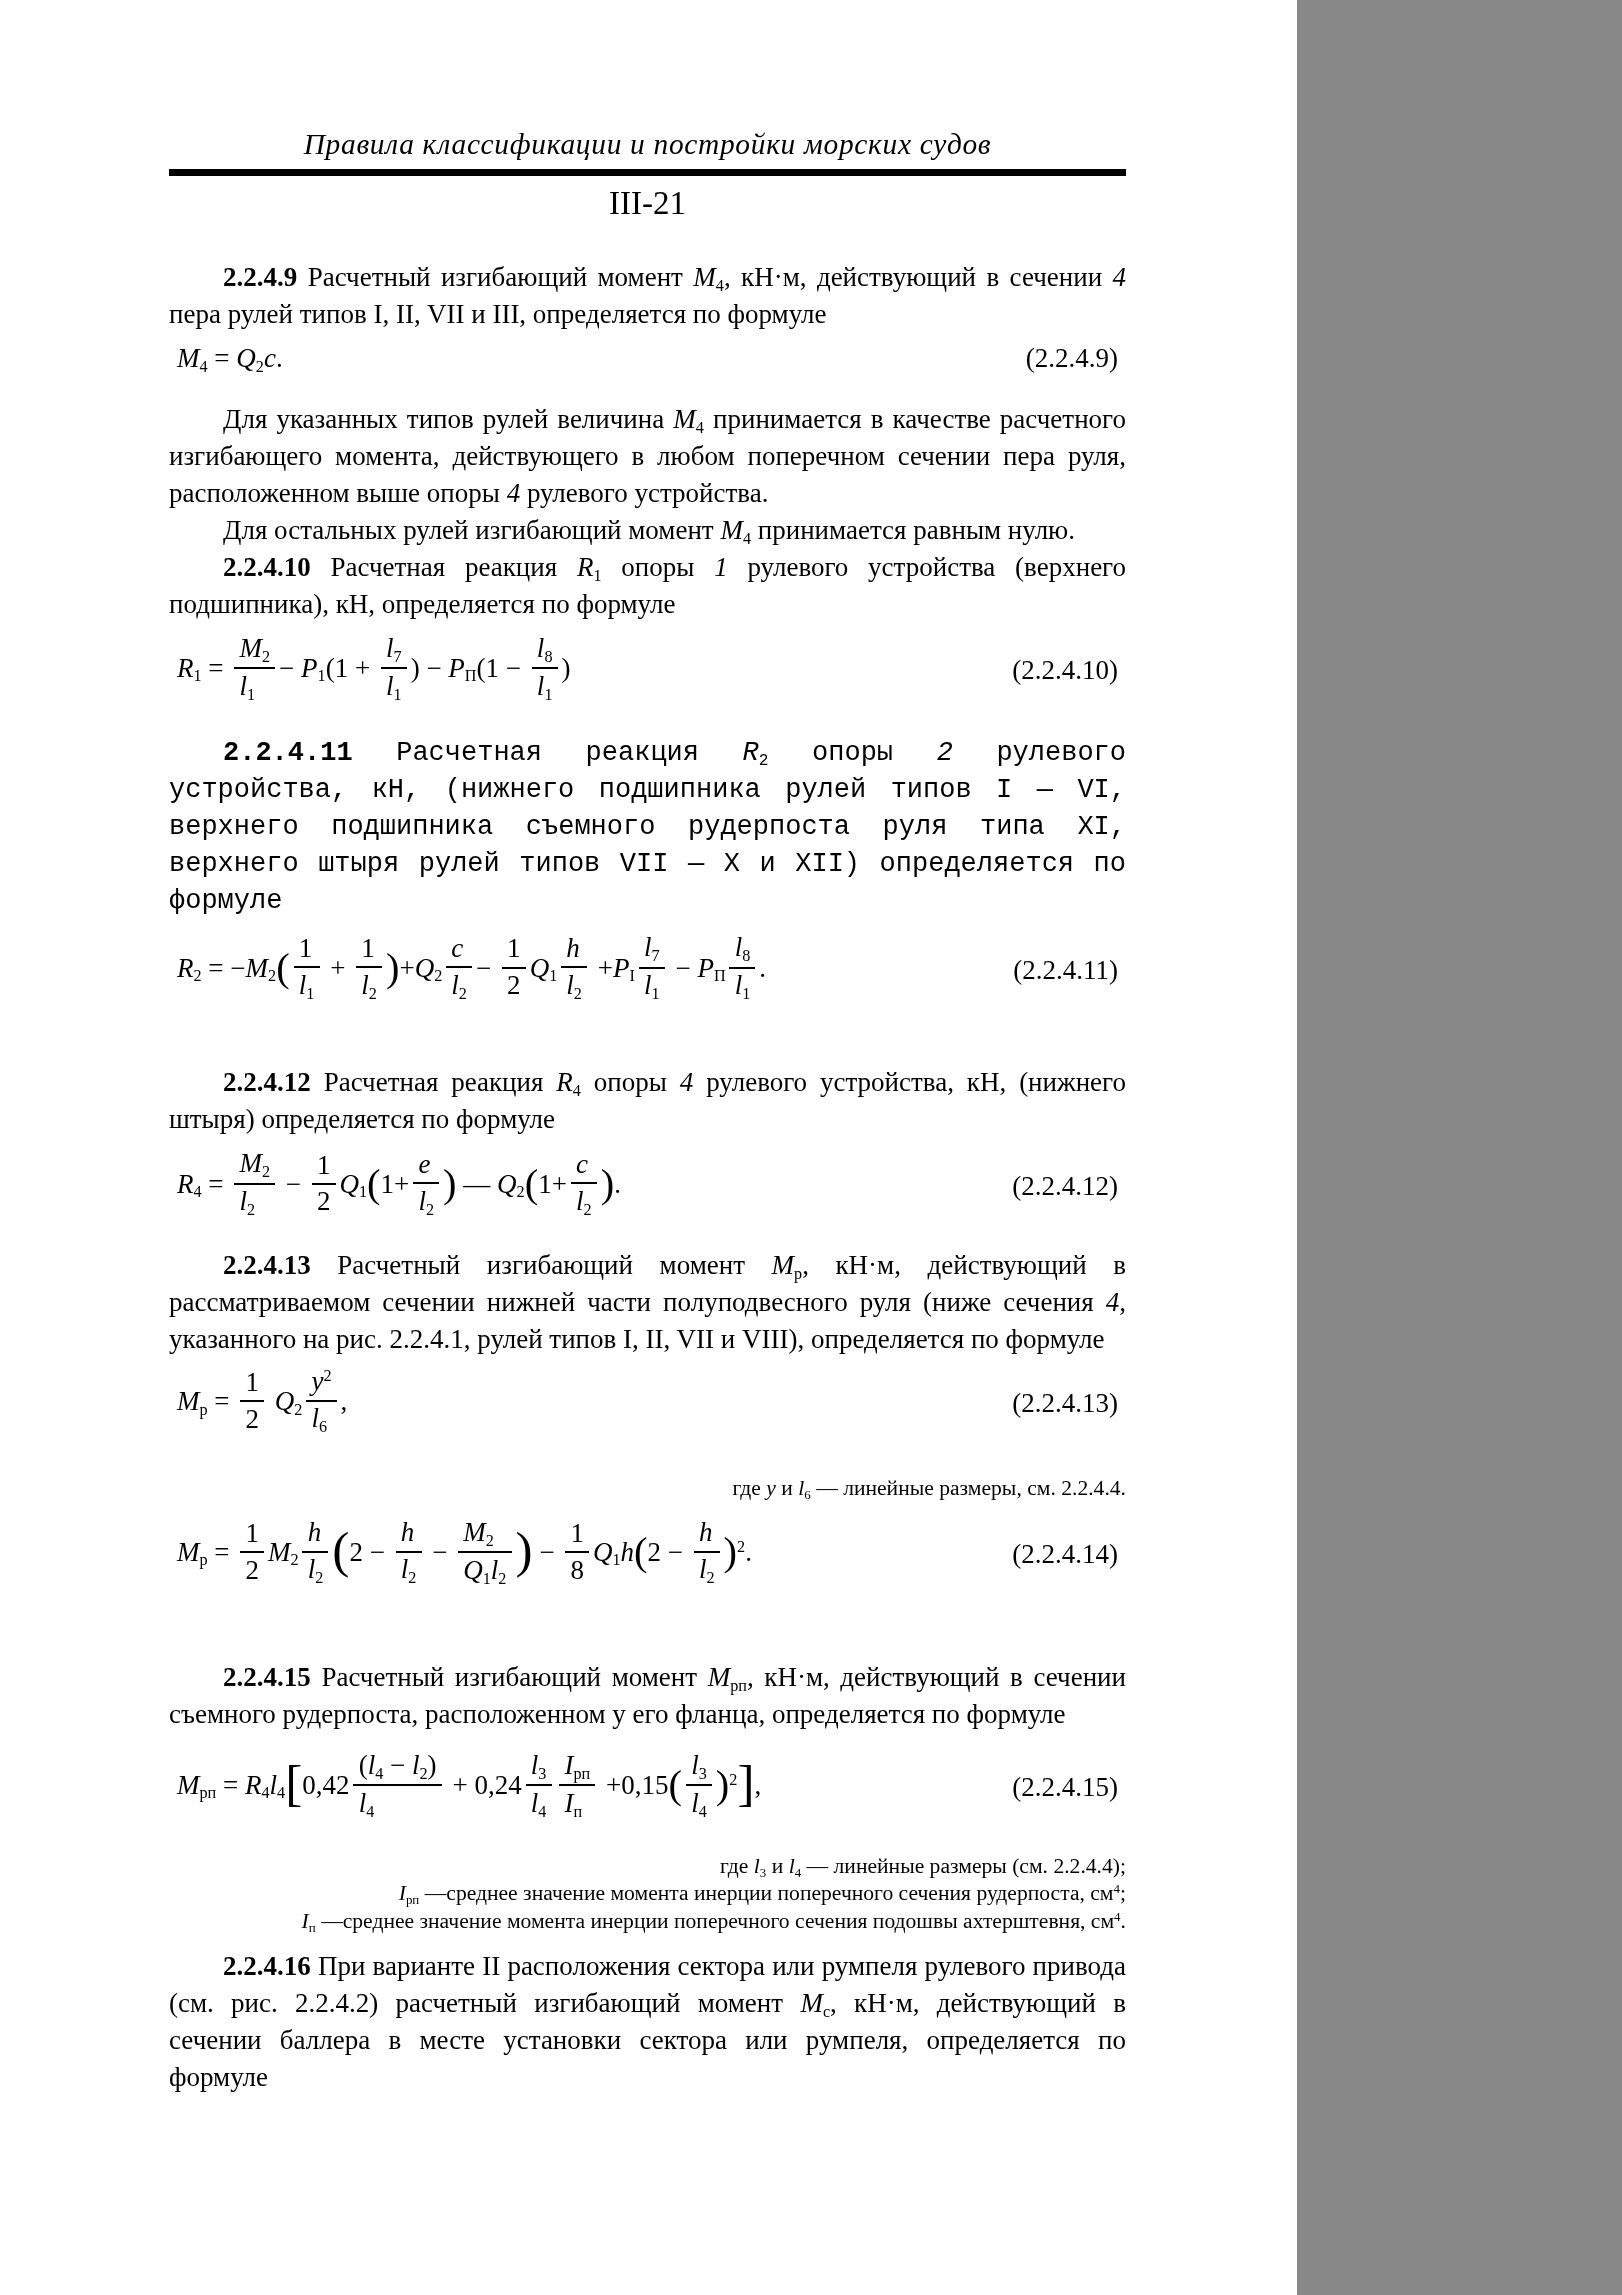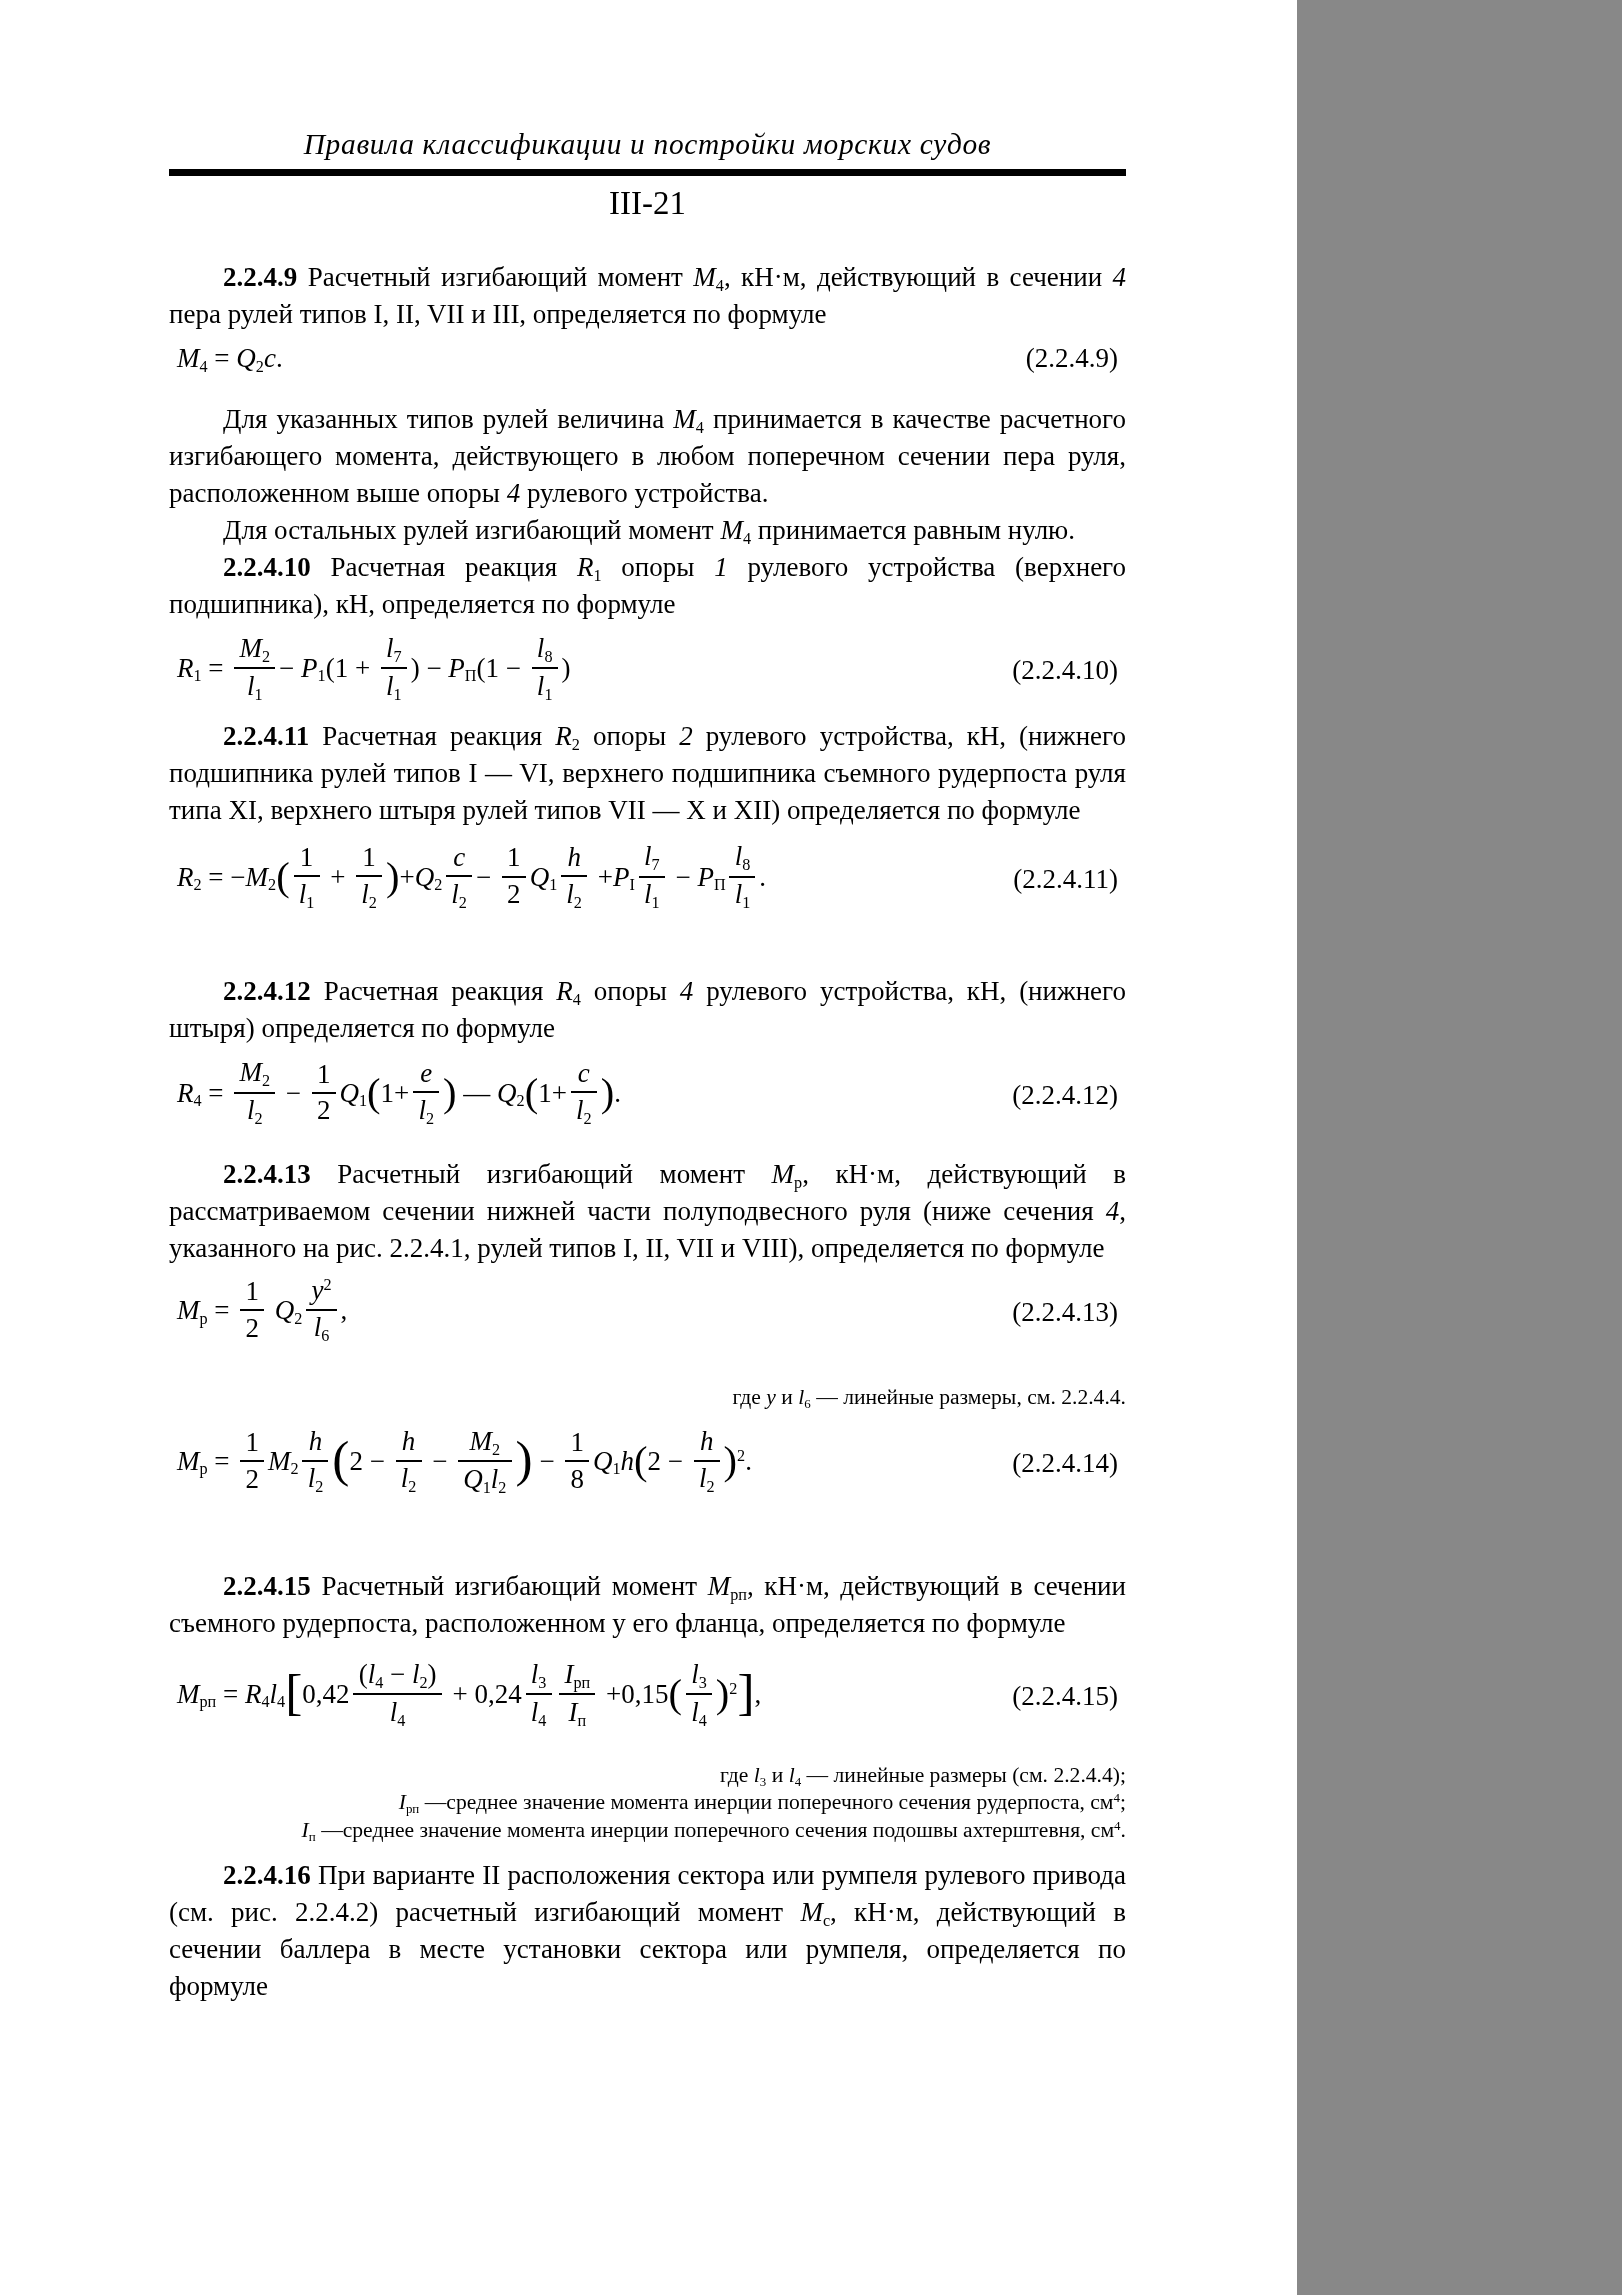--- a/index.html
+++ b/index.html
@@ -21,29 +21,29 @@
   .formula{flex:1;line-height:1.2;white-space:nowrap;}
   .flabel{white-space:nowrap;font-size:27px;}
 
   .tk-r{}
   .tk-i{font-style:italic;}
   .tk-b{font-weight:bold;}
   .tk-sub{font-size:0.6em;vertical-align:-0.28em;line-height:1;}
   .tk-sup{font-size:0.6em;vertical-align:0.55em;line-height:1;}
   .tk-big{font-size:1.5em;line-height:0;vertical-align:-0.1em;}
   .tk-big2{font-size:1.9em;line-height:0;vertical-align:-0.12em;}
-  .frac{display:inline-block;vertical-align:middle;text-align:center;margin:0 3.9px;position:relative;top:-0.1em;}
+  .frac{display:inline-block;vertical-align:middle;margin:0 3.9px;position:relative;top:-0.1em;}
   .num{display:block;border-bottom:2px solid #000;padding:1.3px 5.2px 2.6px;line-height:1.1;}
   .den{display:block;padding:2.6px 5.2px 1.3px;line-height:1.1;}
 
   #b0{margin-top:37px;}
   #b1{margin-top:9.2px;}
   #b2{margin-top:26px;}
   #b5{margin-top:11.8px;}
-  #b6{margin-top:12px;}
+  #b6{margin-top:29px;font-family:Liberation Mono, monospace;}
   #b7{margin-top:14.4px;}
   #b8{margin-top:58px;}
   #b9{margin-top:13px;}
   #b10{margin-top:25px;}
   #b11{margin-top:10.5px;}
   #b12{margin-top:36px;}
   #b13{margin-top:29px;}
   #b14{margin-top:17px;}
   #b15{margin-top:68px;}
   #b16{margin-top:19.6px;}

